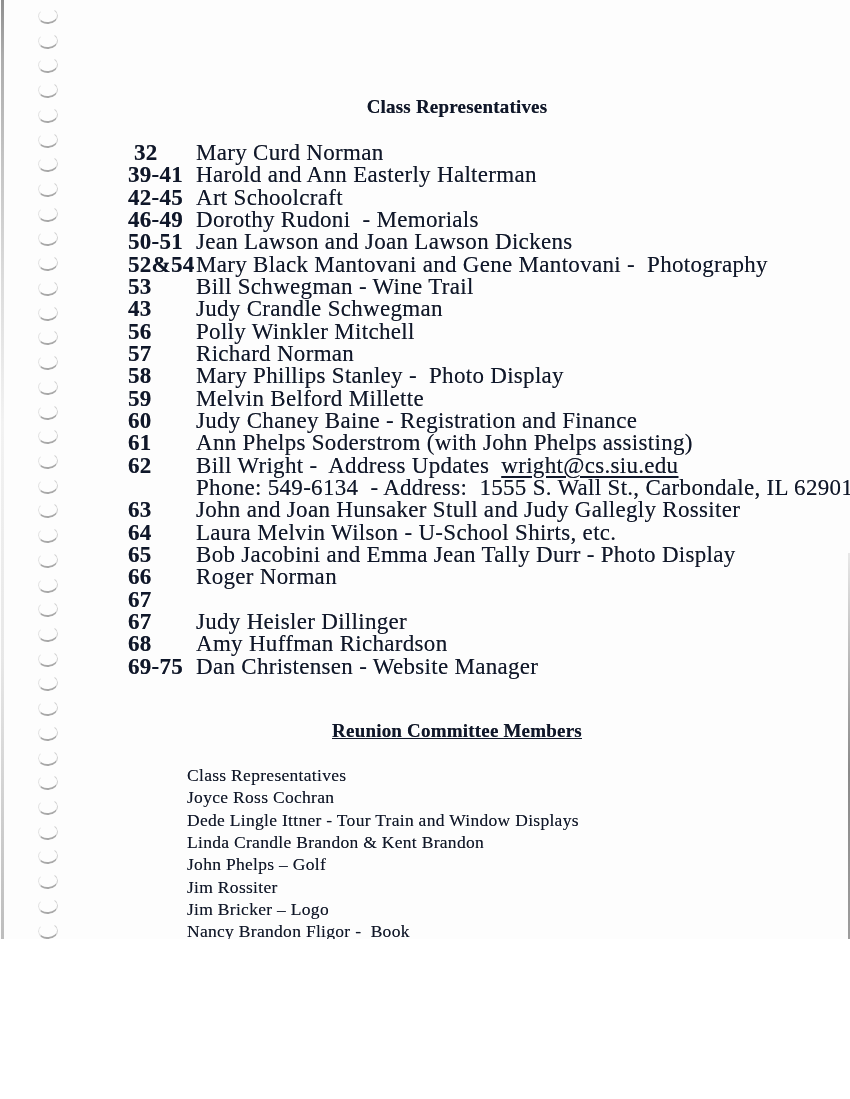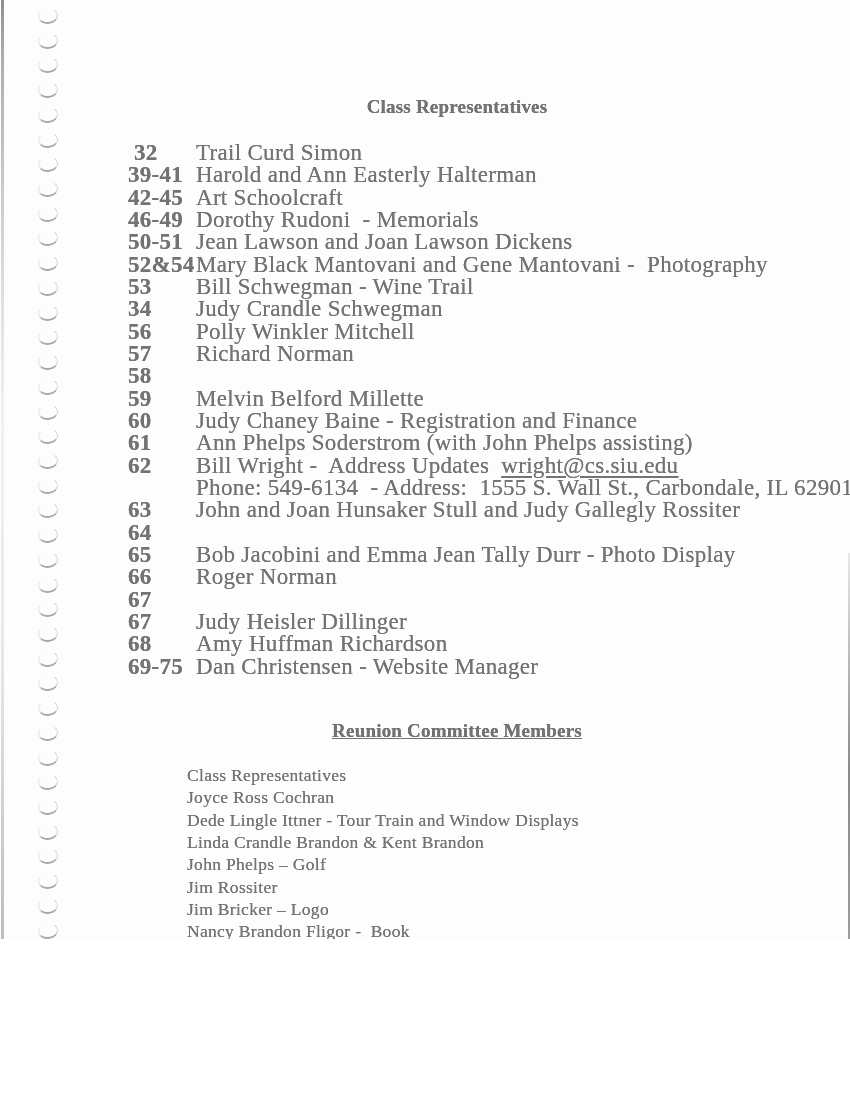--- a/index.html
+++ b/index.html
@@ -3,21 +3,21 @@
 <meta charset="utf-8">
 <style>
   html, body { margin: 0; padding: 0; background: #ffffff; }
   .page {
     position: relative;
     width: 850px;
     height: 939px;
     background: #fdfdfd;
     overflow: hidden;
     font-family: "Liberation Serif", "DejaVu Serif", serif;
-    color: #737373;
+    color: #0f172a;
   }
   
   .edge-left {
     position: absolute; left: 1px; top: 0; width: 3px; height: 100%;
     background: linear-gradient(to bottom,
       #8f8f8f 0%, #adadad 6%, #c6c6c6 18%, #dcdcdc 30%,
       rgba(210,210,210,0.25) 45%, rgba(205,205,205,0.45) 70%,
       #cdcdcd 88%, #bdbdbd 100%);
   }
   .edge-right {
@@ -111,38 +111,38 @@
       <div class="coil" style="top: 972.08px;"></div>
       <div class="coil" style="top: 996.8px;"></div>
       <div class="coil" style="top: 1021.52px;"></div>
       <div class="coil" style="top: 1046.24px;"></div>
       <div class="coil" style="top: 1070.96px;"></div>
     </div>
 
   <h1 class="title title1">Class Representatives</h1>
 
   <div class="list1" id="rep-list">
-      <div class="row"><span class="num"> 32</span><span class="name">Trail Curd Simon</span></div>
+      <div class="row"><span class="num"> 32</span><span class="name">Mary Curd Norman</span></div>
       <div class="row"><span class="num">39-41</span><span class="name">Harold and Ann Easterly Halterman</span></div>
       <div class="row"><span class="num">42-45</span><span class="name">Art Schoolcraft</span></div>
       <div class="row"><span class="num">46-49</span><span class="name">Dorothy Rudoni  - Memorials</span></div>
       <div class="row"><span class="num">50-51</span><span class="name">Jean Lawson and Joan Lawson Dickens</span></div>
       <div class="row"><span class="num">52&amp;54</span><span class="name">Mary Black Mantovani and Gene Mantovani -  Photography</span></div>
       <div class="row"><span class="num">53</span><span class="name">Bill Schwegman - Wine Trail</span></div>
-      <div class="row"><span class="num">34</span><span class="name">Judy Crandle Schwegman</span></div>
+      <div class="row"><span class="num">43</span><span class="name">Judy Crandle Schwegman</span></div>
       <div class="row"><span class="num">56</span><span class="name">Polly Winkler Mitchell</span></div>
       <div class="row"><span class="num">57</span><span class="name">Richard Norman</span></div>
-      <div class="row"><span class="num">58</span></div>
+      <div class="row"><span class="num">58</span><span class="name">Mary Phillips Stanley -  Photo Display</span></div>
       <div class="row"><span class="num">59</span><span class="name">Melvin Belford Millette</span></div>
       <div class="row"><span class="num">60</span><span class="name">Judy Chaney Baine - Registration and Finance</span></div>
       <div class="row"><span class="num">61</span><span class="name">Ann Phelps Soderstrom (with John Phelps assisting)</span></div>
       <div class="row"><span class="num">62</span><span class="name">Bill Wright -  Address Updates  </span><span class="link">wright@cs.siu.edu</span></div>
       <div class="row"><span class="num"></span><span class="name">Phone: 549-6134  - Address:  1555 S. Wall St., Carbondale, IL 62901</span></div>
       <div class="row"><span class="num">63</span><span class="name">John and Joan Hunsaker Stull and Judy Gallegly Rossiter</span></div>
-      <div class="row"><span class="num">64</span></div>
+      <div class="row"><span class="num">64</span><span class="name">Laura Melvin Wilson - U-School Shirts, etc.</span></div>
       <div class="row"><span class="num">65</span><span class="name">Bob Jacobini and Emma Jean Tally Durr - Photo Display</span></div>
       <div class="row"><span class="num">66</span><span class="name">Roger Norman</span></div>
       <div class="row"><span class="num">67</span></div>
       <div class="row"><span class="num">67</span><span class="name">Judy Heisler Dillinger</span></div>
       <div class="row"><span class="num">68</span><span class="name">Amy Huffman Richardson</span></div>
       <div class="row"><span class="num">69-75</span><span class="name">Dan Christensen - Website Manager</span></div>
     </div>
 
   <h2 class="title title2">Reunion Committee Members</h2>
 

